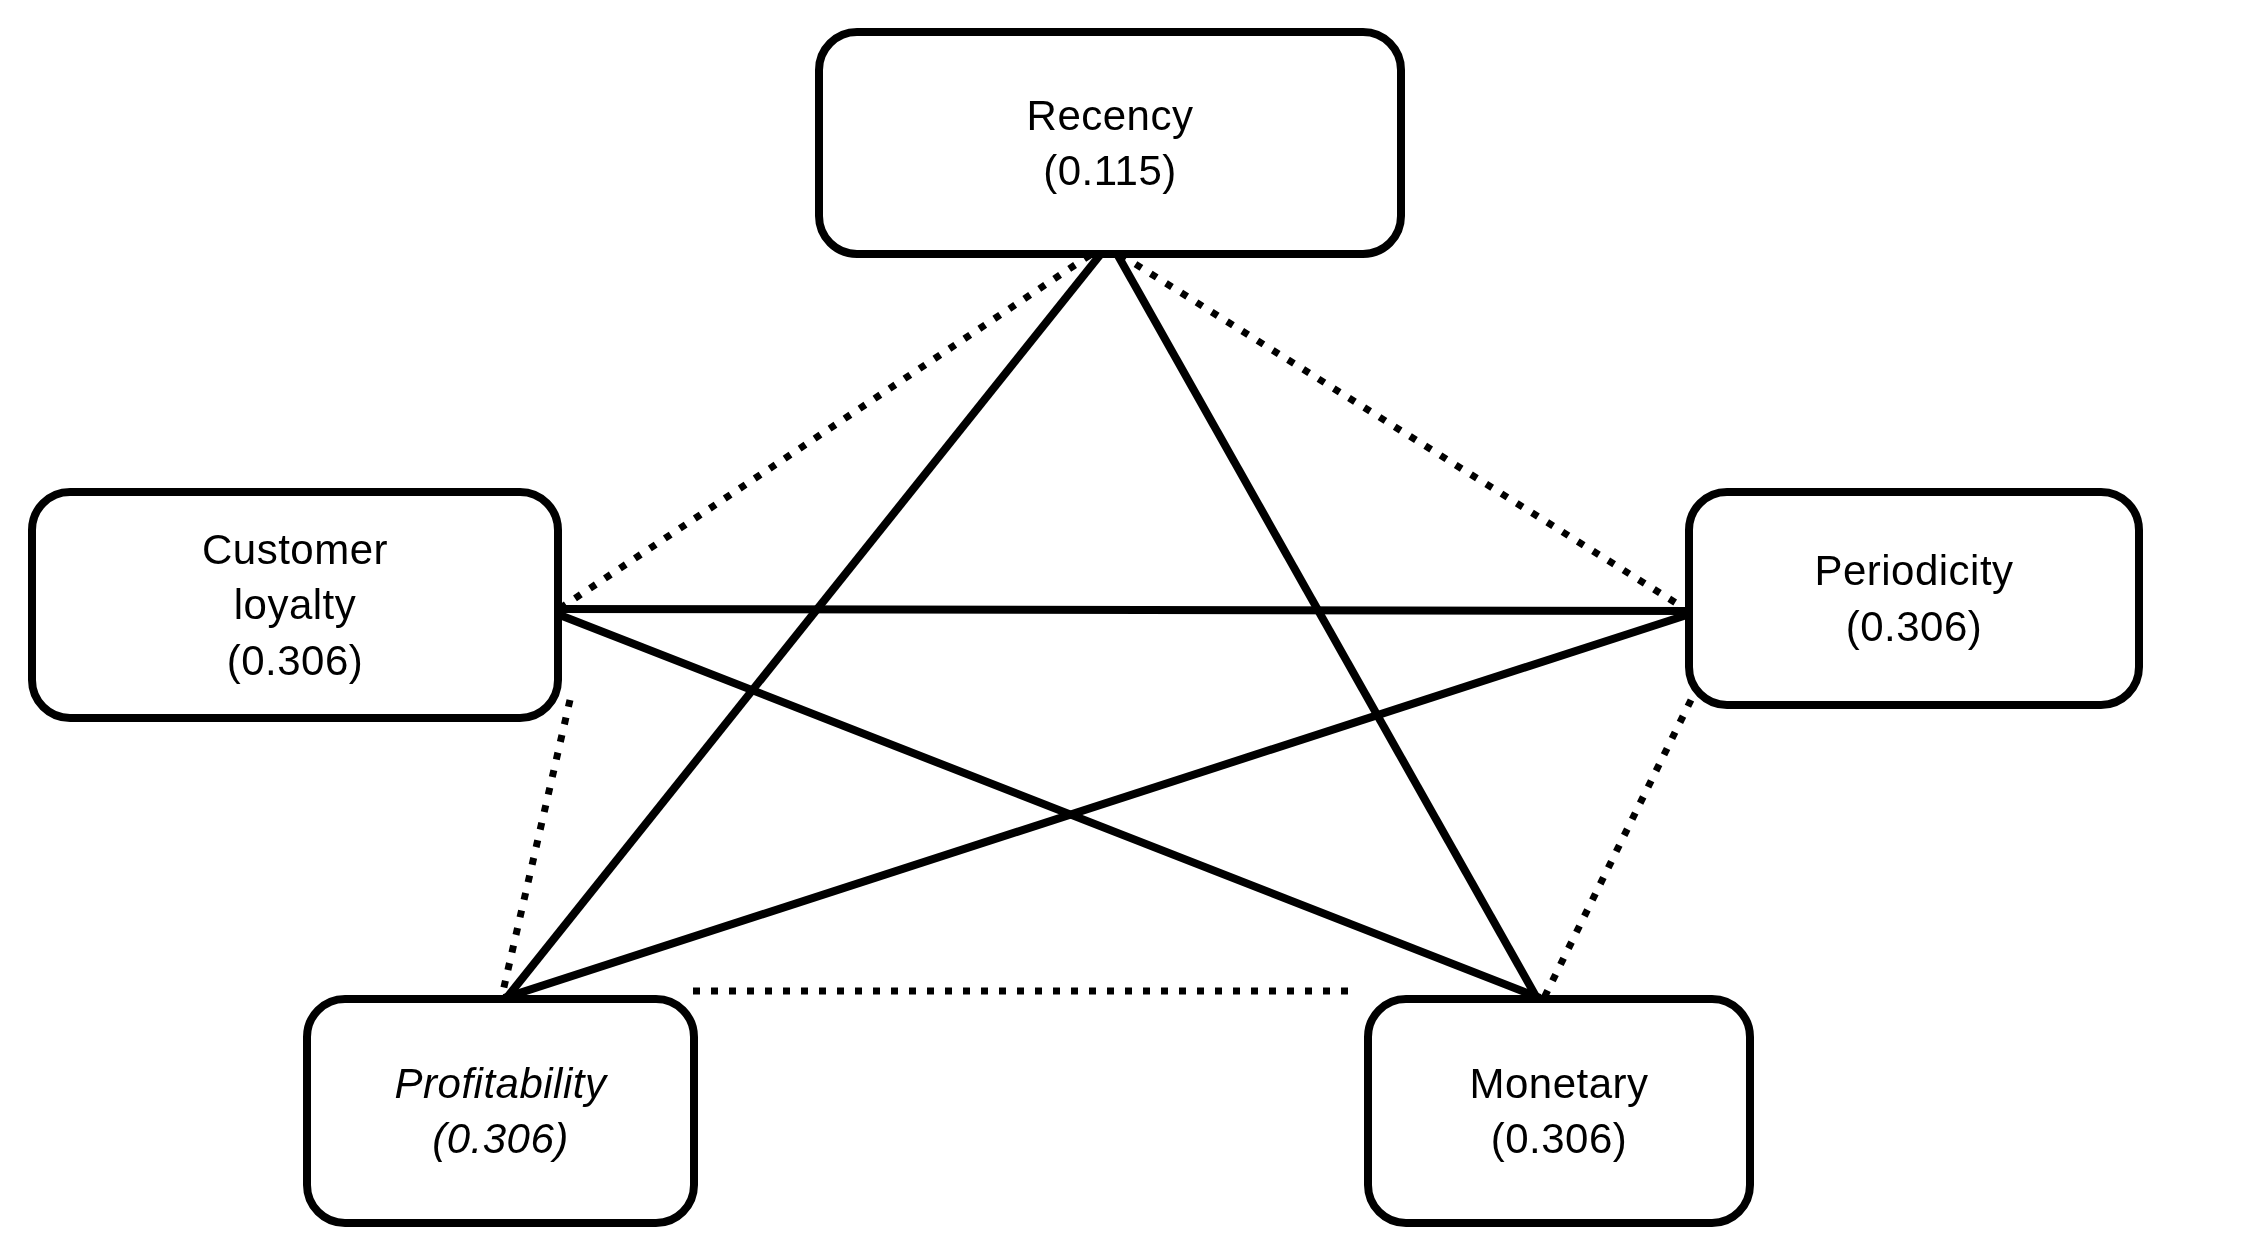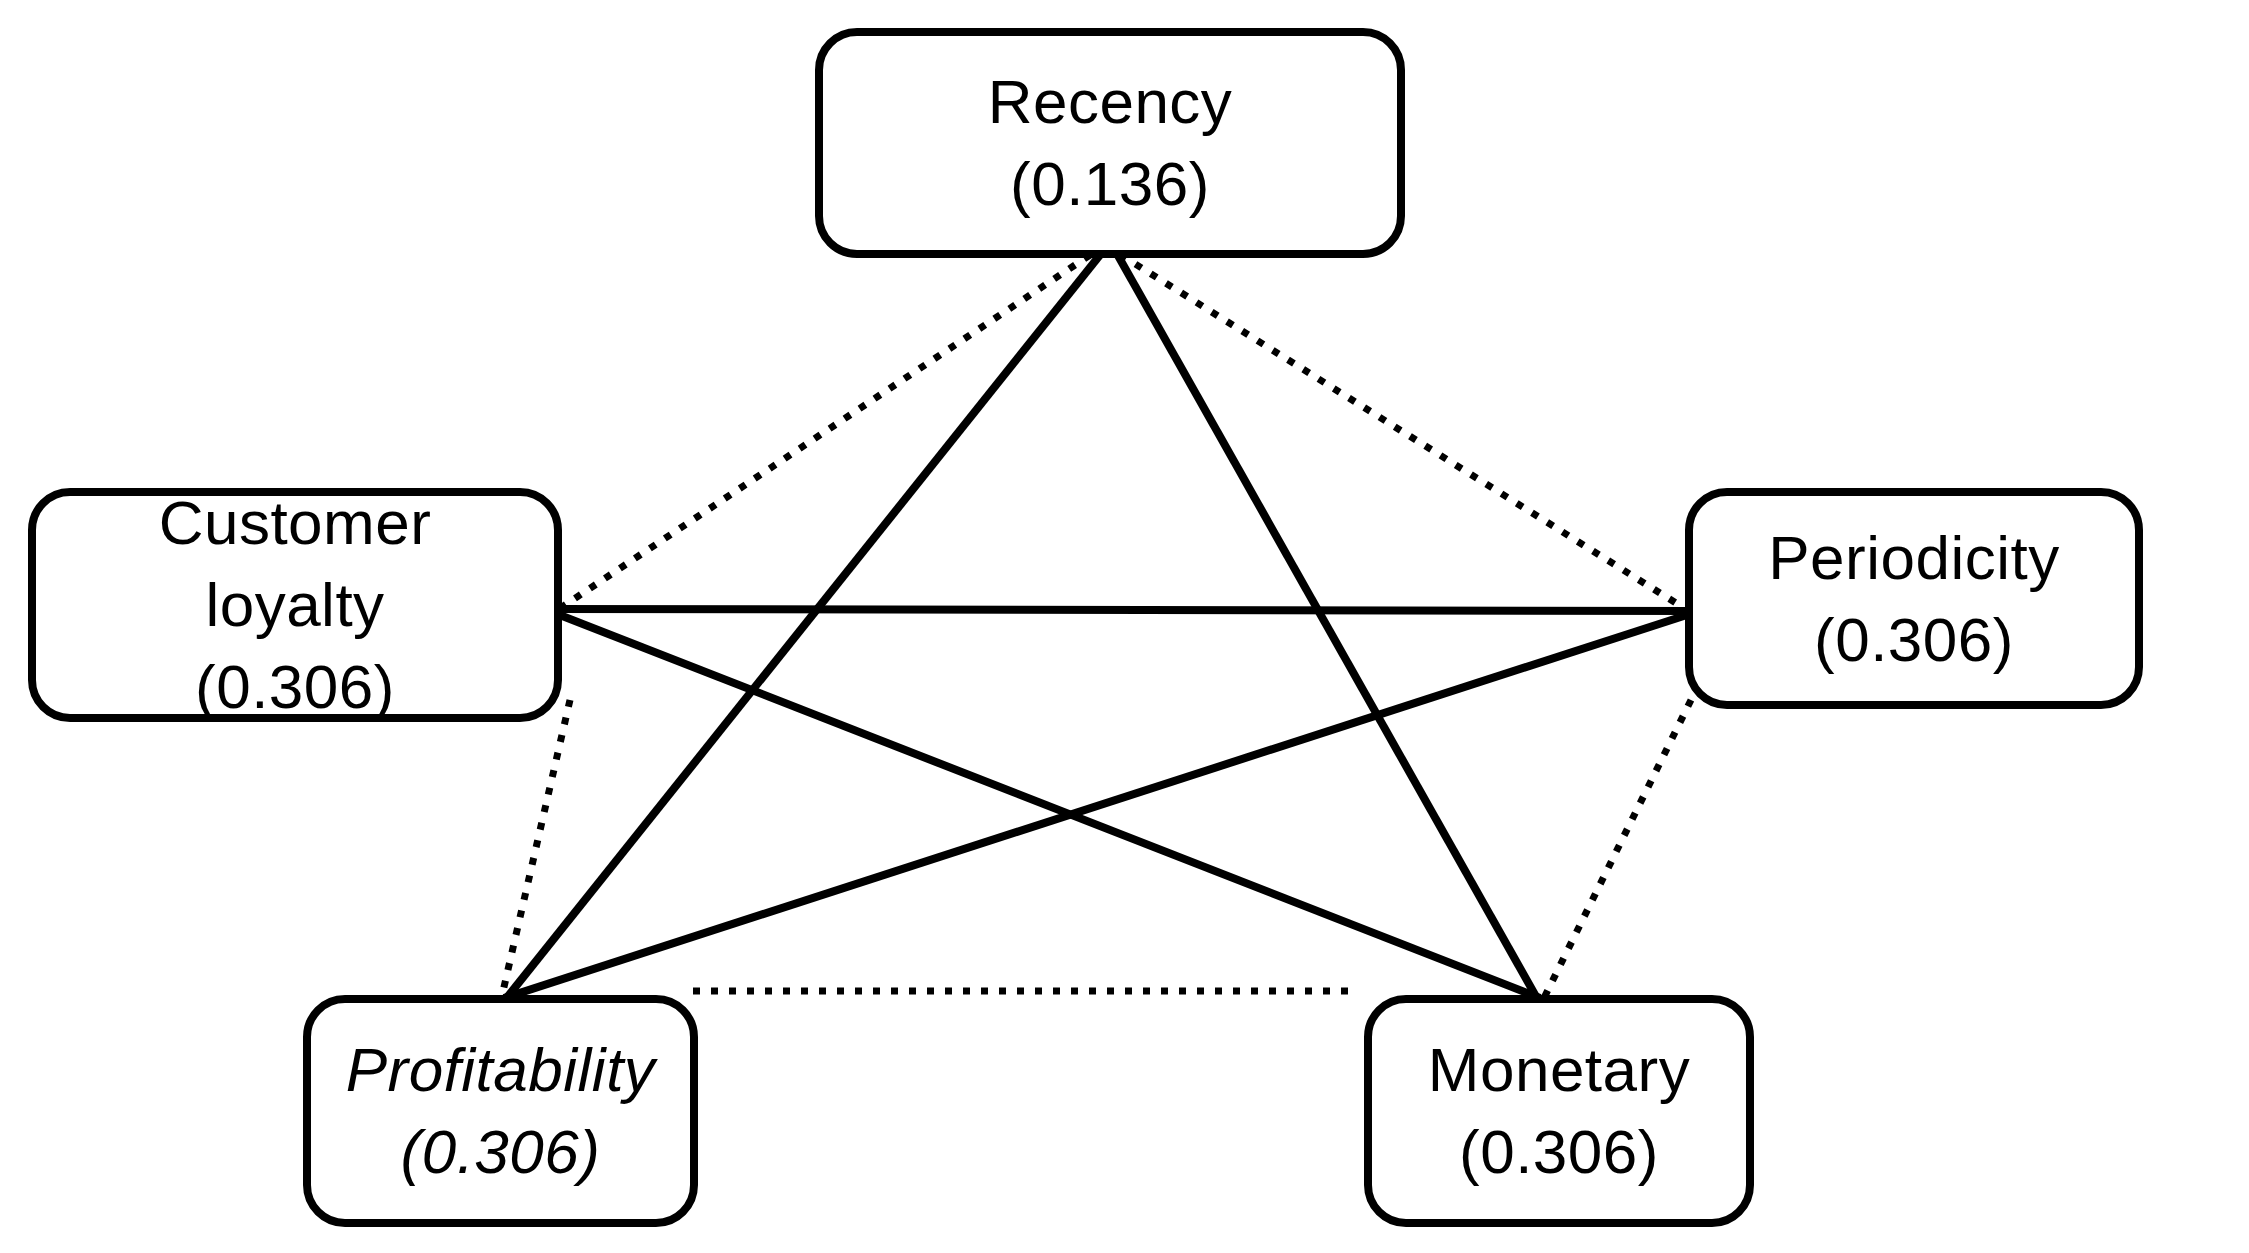--- a/index.html
+++ b/index.html
@@ -24,21 +24,21 @@
     box-sizing: border-box;
     background: #ffffff;
     border: 8px solid #000000;
     border-radius: 42px;
     display: flex;
     flex-direction: column;
     justify-content: center;
     align-items: center;
     text-align: center;
     color: #000000;
-    font-size: 62px;
+    font-size: 42px;
     line-height: 1.32;
     letter-spacing: 0.5px;
   }
   .node-line { white-space: nowrap; }
 </style>
 </head>
 <body>
 
 <div class="stage">
 
@@ -50,21 +50,21 @@
       <line x1="550" y1="609" x2="1695" y2="611" class="edge solid"></line>
       <line x1="570" y1="700" x2="501" y2="1000" class="edge dotted"></line>
       <line x1="552" y1="612" x2="1540" y2="998" class="edge solid"></line>
       <line x1="1693" y1="613" x2="504" y2="998" class="edge solid"></line>
       <line x1="1691" y1="700" x2="1544" y2="998" class="edge dotted"></line>
       <line x1="693" y1="991" x2="1350" y2="991" class="edge dotted"></line>
     </svg>
 
   <div class="node" style="left: 815px; top: 28px; width: 590px; height: 230px;">
     <div class="node-line">Recency</div>
-    <div class="node-line">(0.136)</div>
+    <div class="node-line">(0.115)</div>
   </div>
 
   <div class="node" style="left: 28px; top: 488px; width: 534px; height: 234px;">
     <div class="node-line">Customer</div>
     <div class="node-line">loyalty</div>
     <div class="node-line">(0.306)</div>
   </div>
 
   <div class="node" style="left: 1685px; top: 488px; width: 458px; height: 221px;">
     <div class="node-line">Periodicity</div>

